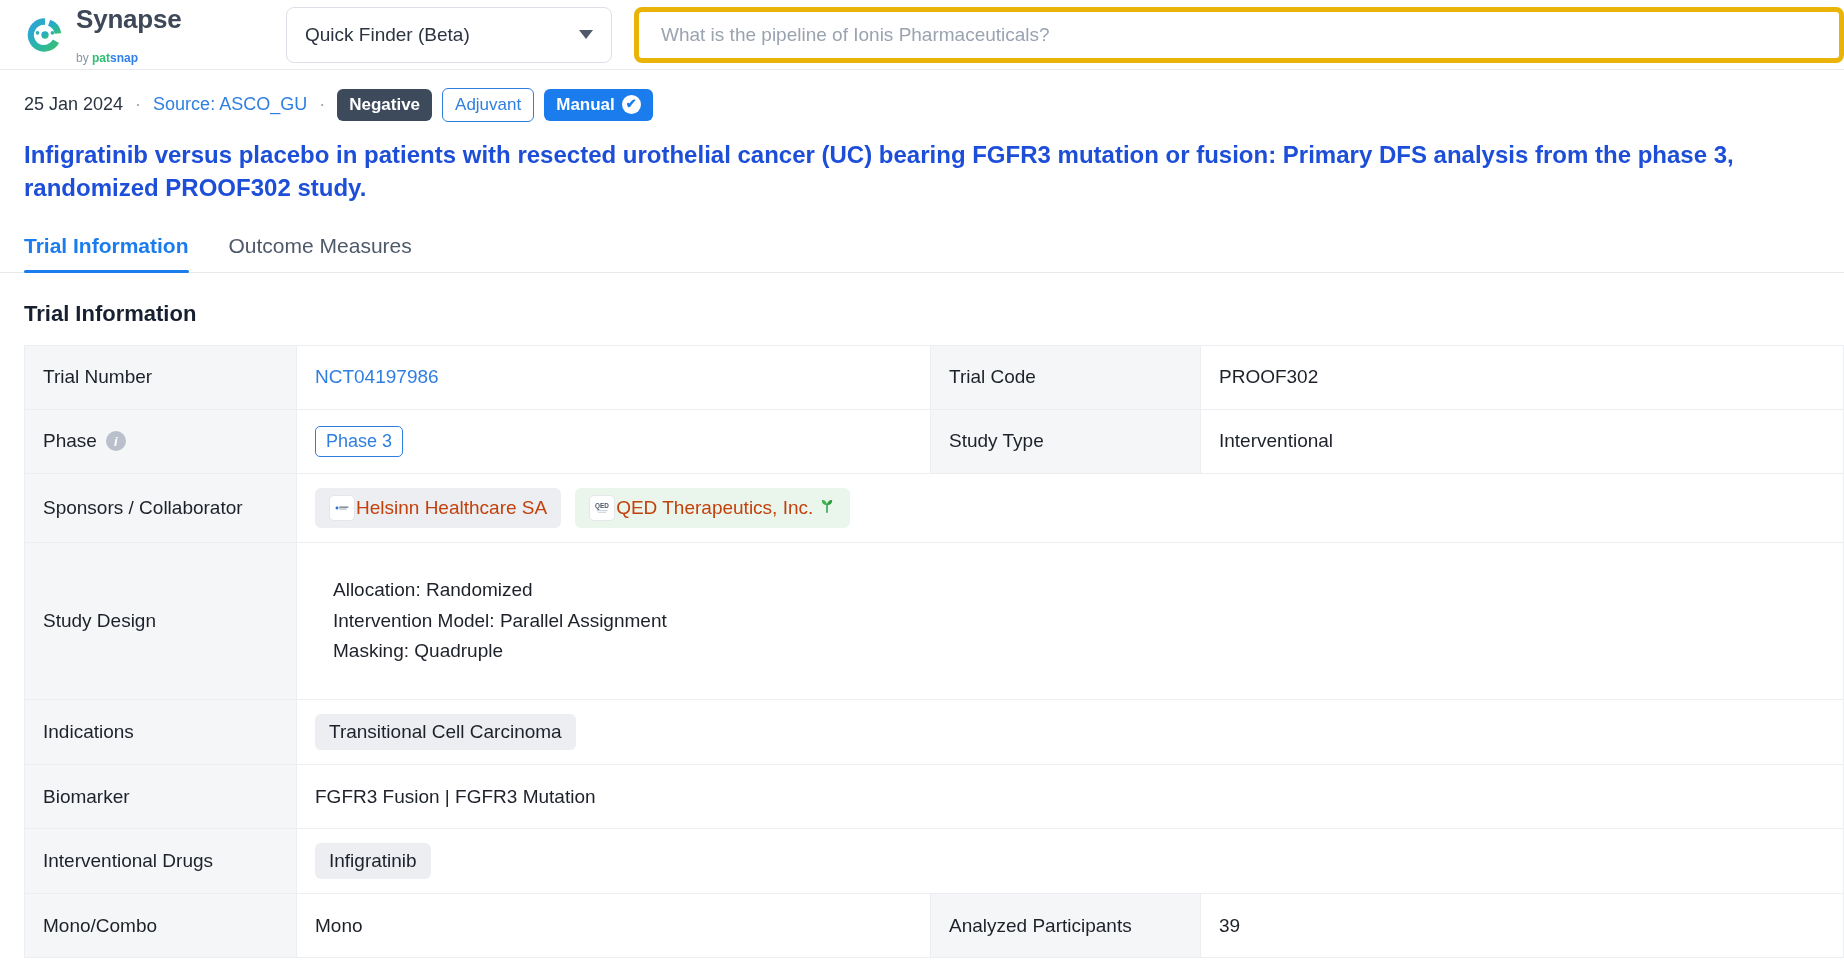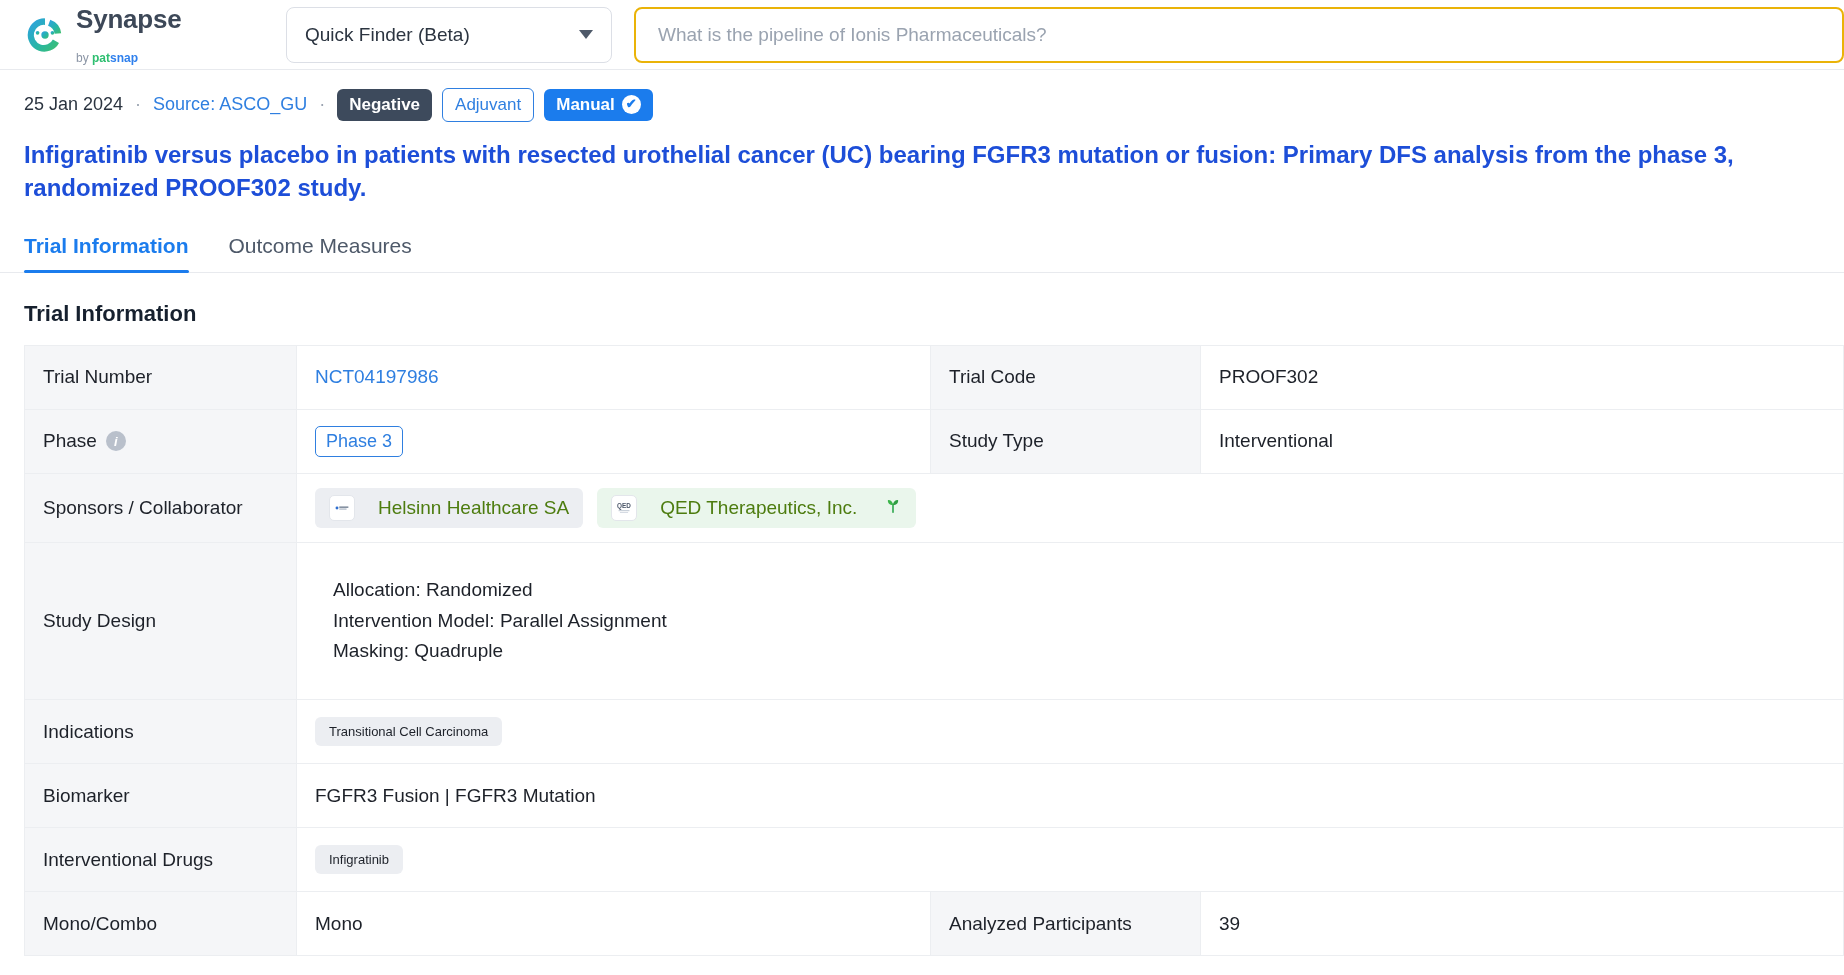--- a/index.html
+++ b/index.html
@@ -42,21 +42,21 @@
     font-size: 19px; color: #2b3440;
     background: #fff;
     cursor: pointer;
   }
   .caret { width: 0; height: 0; border-left: 7px solid transparent; border-right: 7px solid transparent; border-top: 9px solid #4e5969; }
 
   .search-box {
     margin-left: 22px;
     flex: 1 1 auto;
     height: 56px;
-    border: 2px solid #eab308;
+    border: 5px solid #eab308;
     border-radius: 8px;
     display: flex; align-items: center;
     padding: 0 20px;
     margin-right: 0;
   }
   .search-box input {
     border: none; outline: none; width: 100%;
     font-size: 19px; font-family: inherit; color: #1d2129; background: transparent;
   }
   .search-box input::placeholder { color: #9aa3b0; }
@@ -143,26 +143,26 @@
   }
 
   .phase-pill {
     display: inline-flex; align-items: center;
     border: 1px solid #2f7fe0; color: #2f7fe0;
     border-radius: 5px; padding: 4px 10px; font-size: 18px;
     background: #fff;
   }
 
   .tag {
-    display: inline-flex; align-items: center; gap: 23px;
+    display: inline-flex; align-items: center; gap: 1px;
     background: #eceef2; border-radius: 6px; padding: 7px 14px;
-    font-size: 19px; color: #4d7c0f;
+    font-size: 19px; color: #c2410c;
   }
   .tag-green { background: #eaf6ec; }
-  .tag-plain { background: #eceef2; border-radius: 6px; padding: 7px 14px; font-size: 13px; display: inline-flex; }
+  .tag-plain { background: #eceef2; border-radius: 6px; padding: 7px 14px; font-size: 19px; display: inline-flex; }
   .tag-row { display: flex; align-items: center; gap: 14px; flex-wrap: wrap; }
 
   .co-logo {
     width: 26px; height: 26px; border-radius: 5px; background: #ffffff;
     border: 1px solid #e3e6eb; flex: 0 0 auto;
     display: flex; align-items: center; justify-content: center;
     overflow: hidden;
   }
   .sprout { margin-left: 4px; }
 

